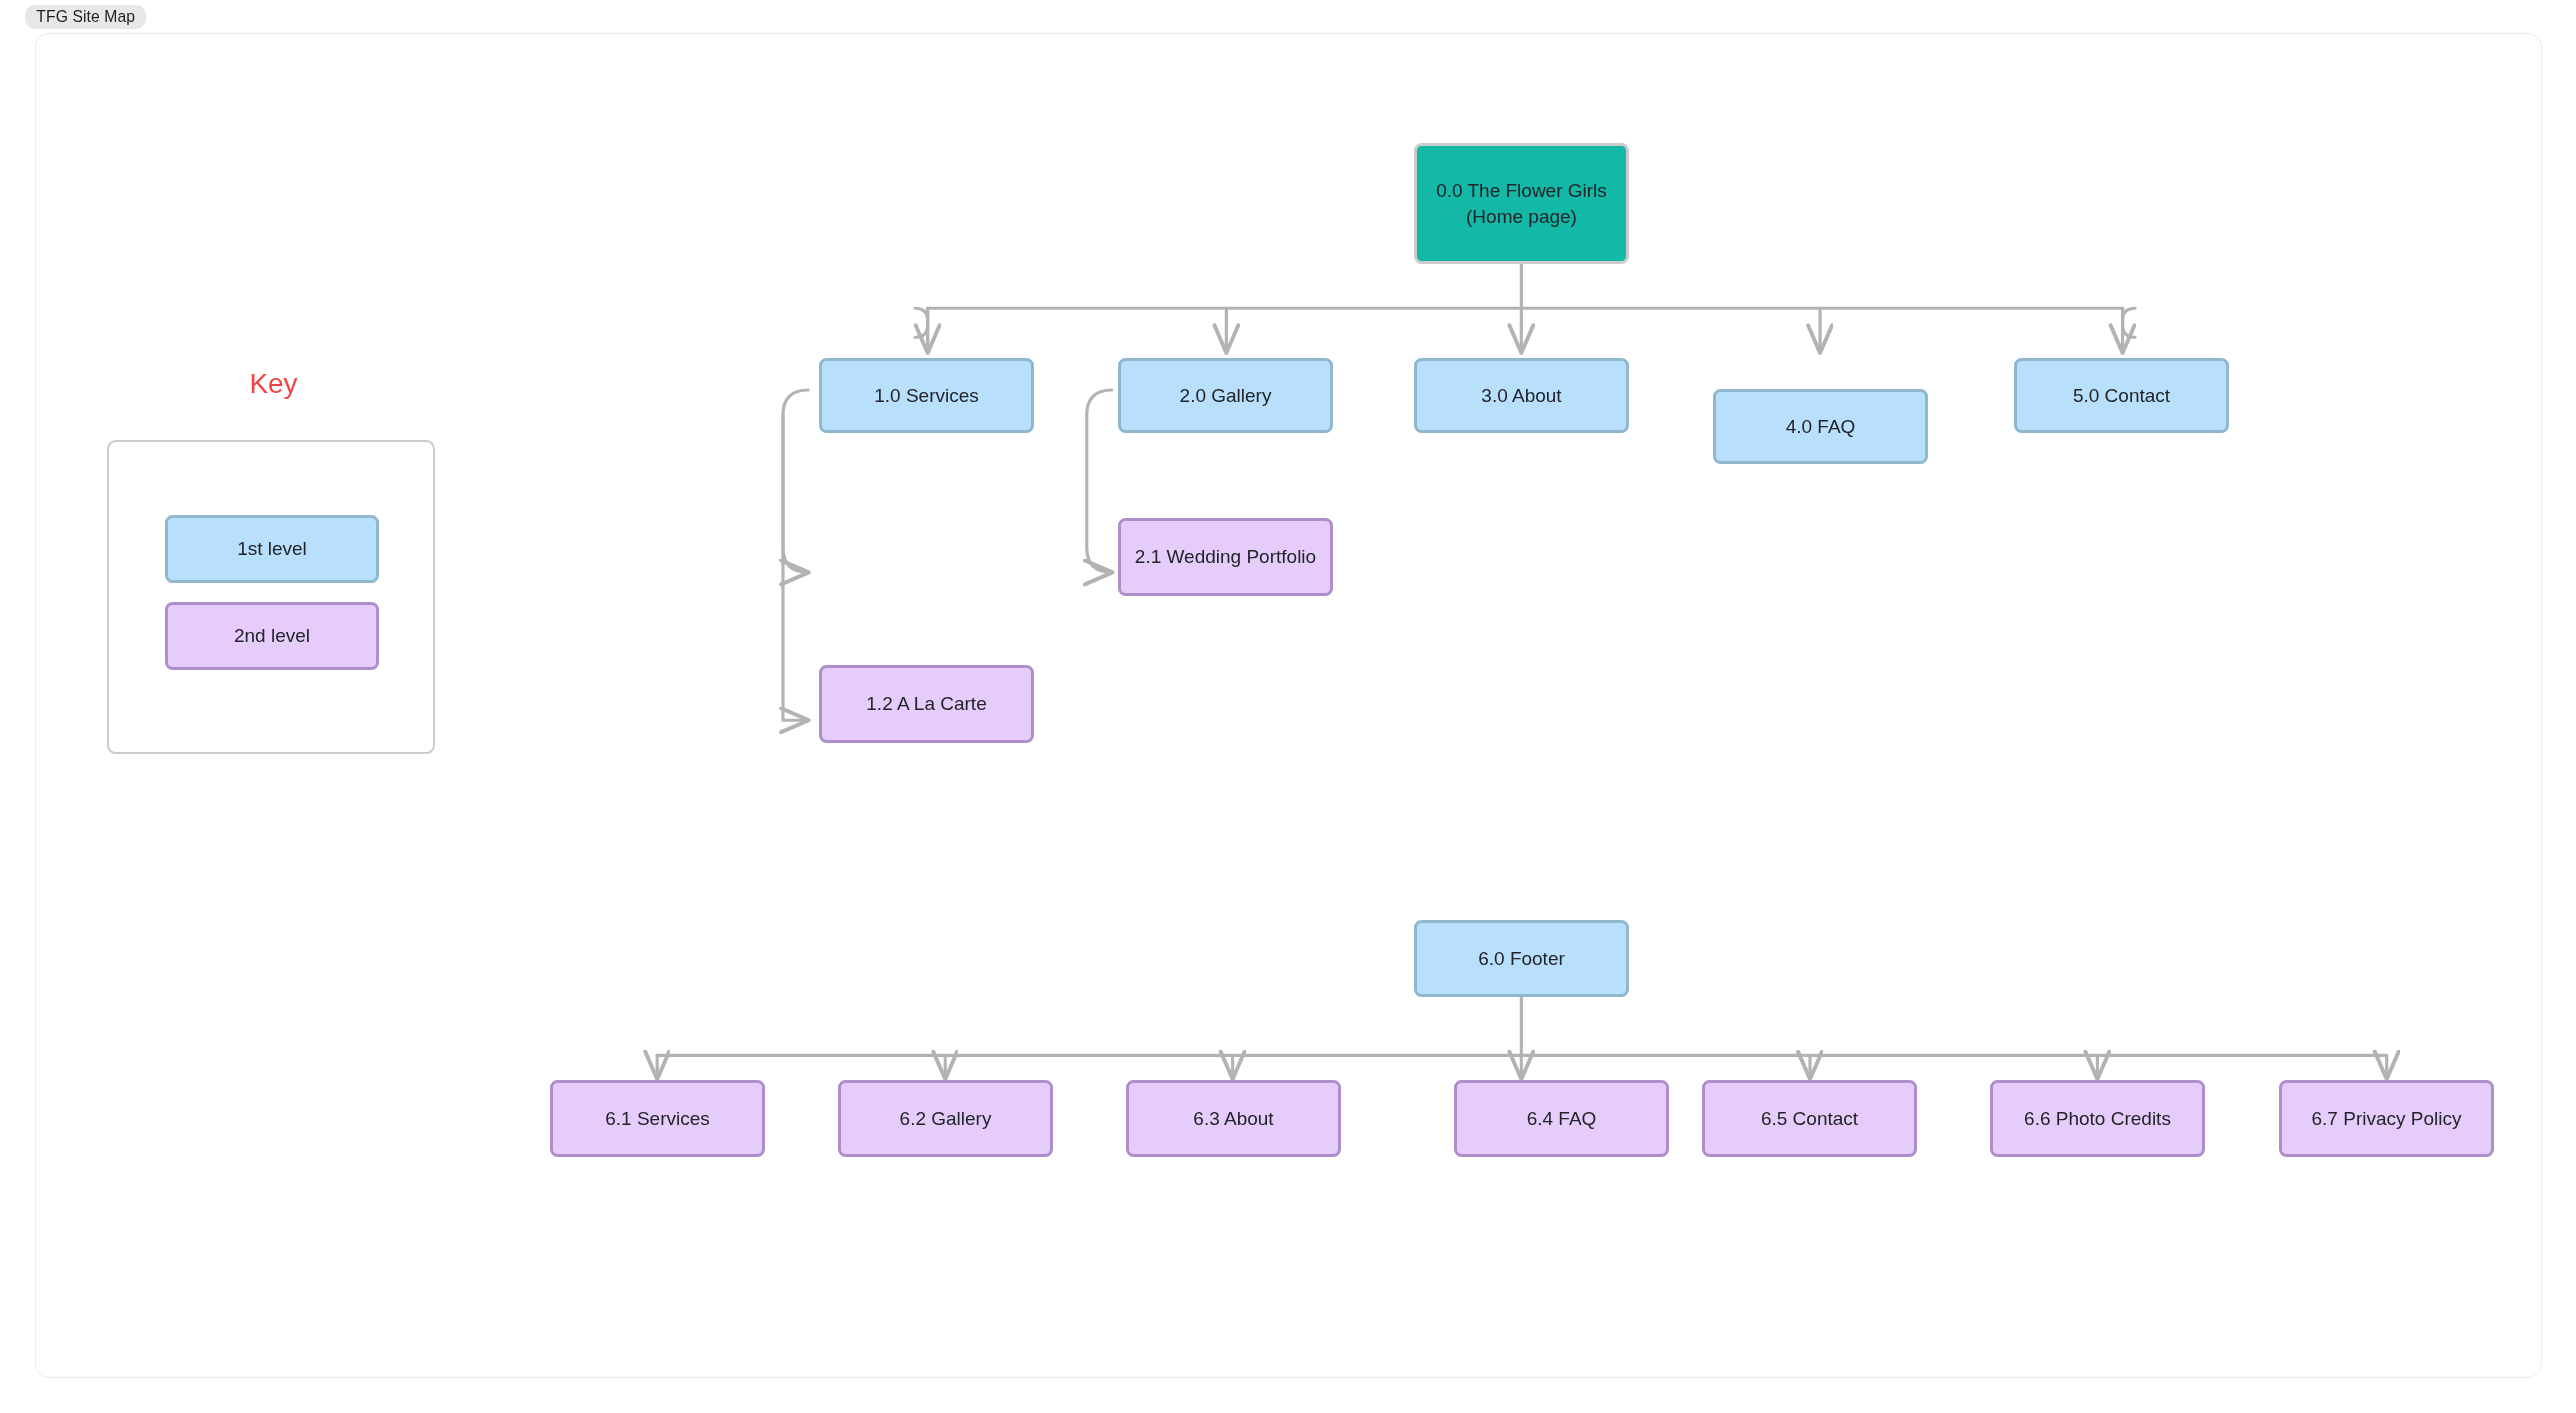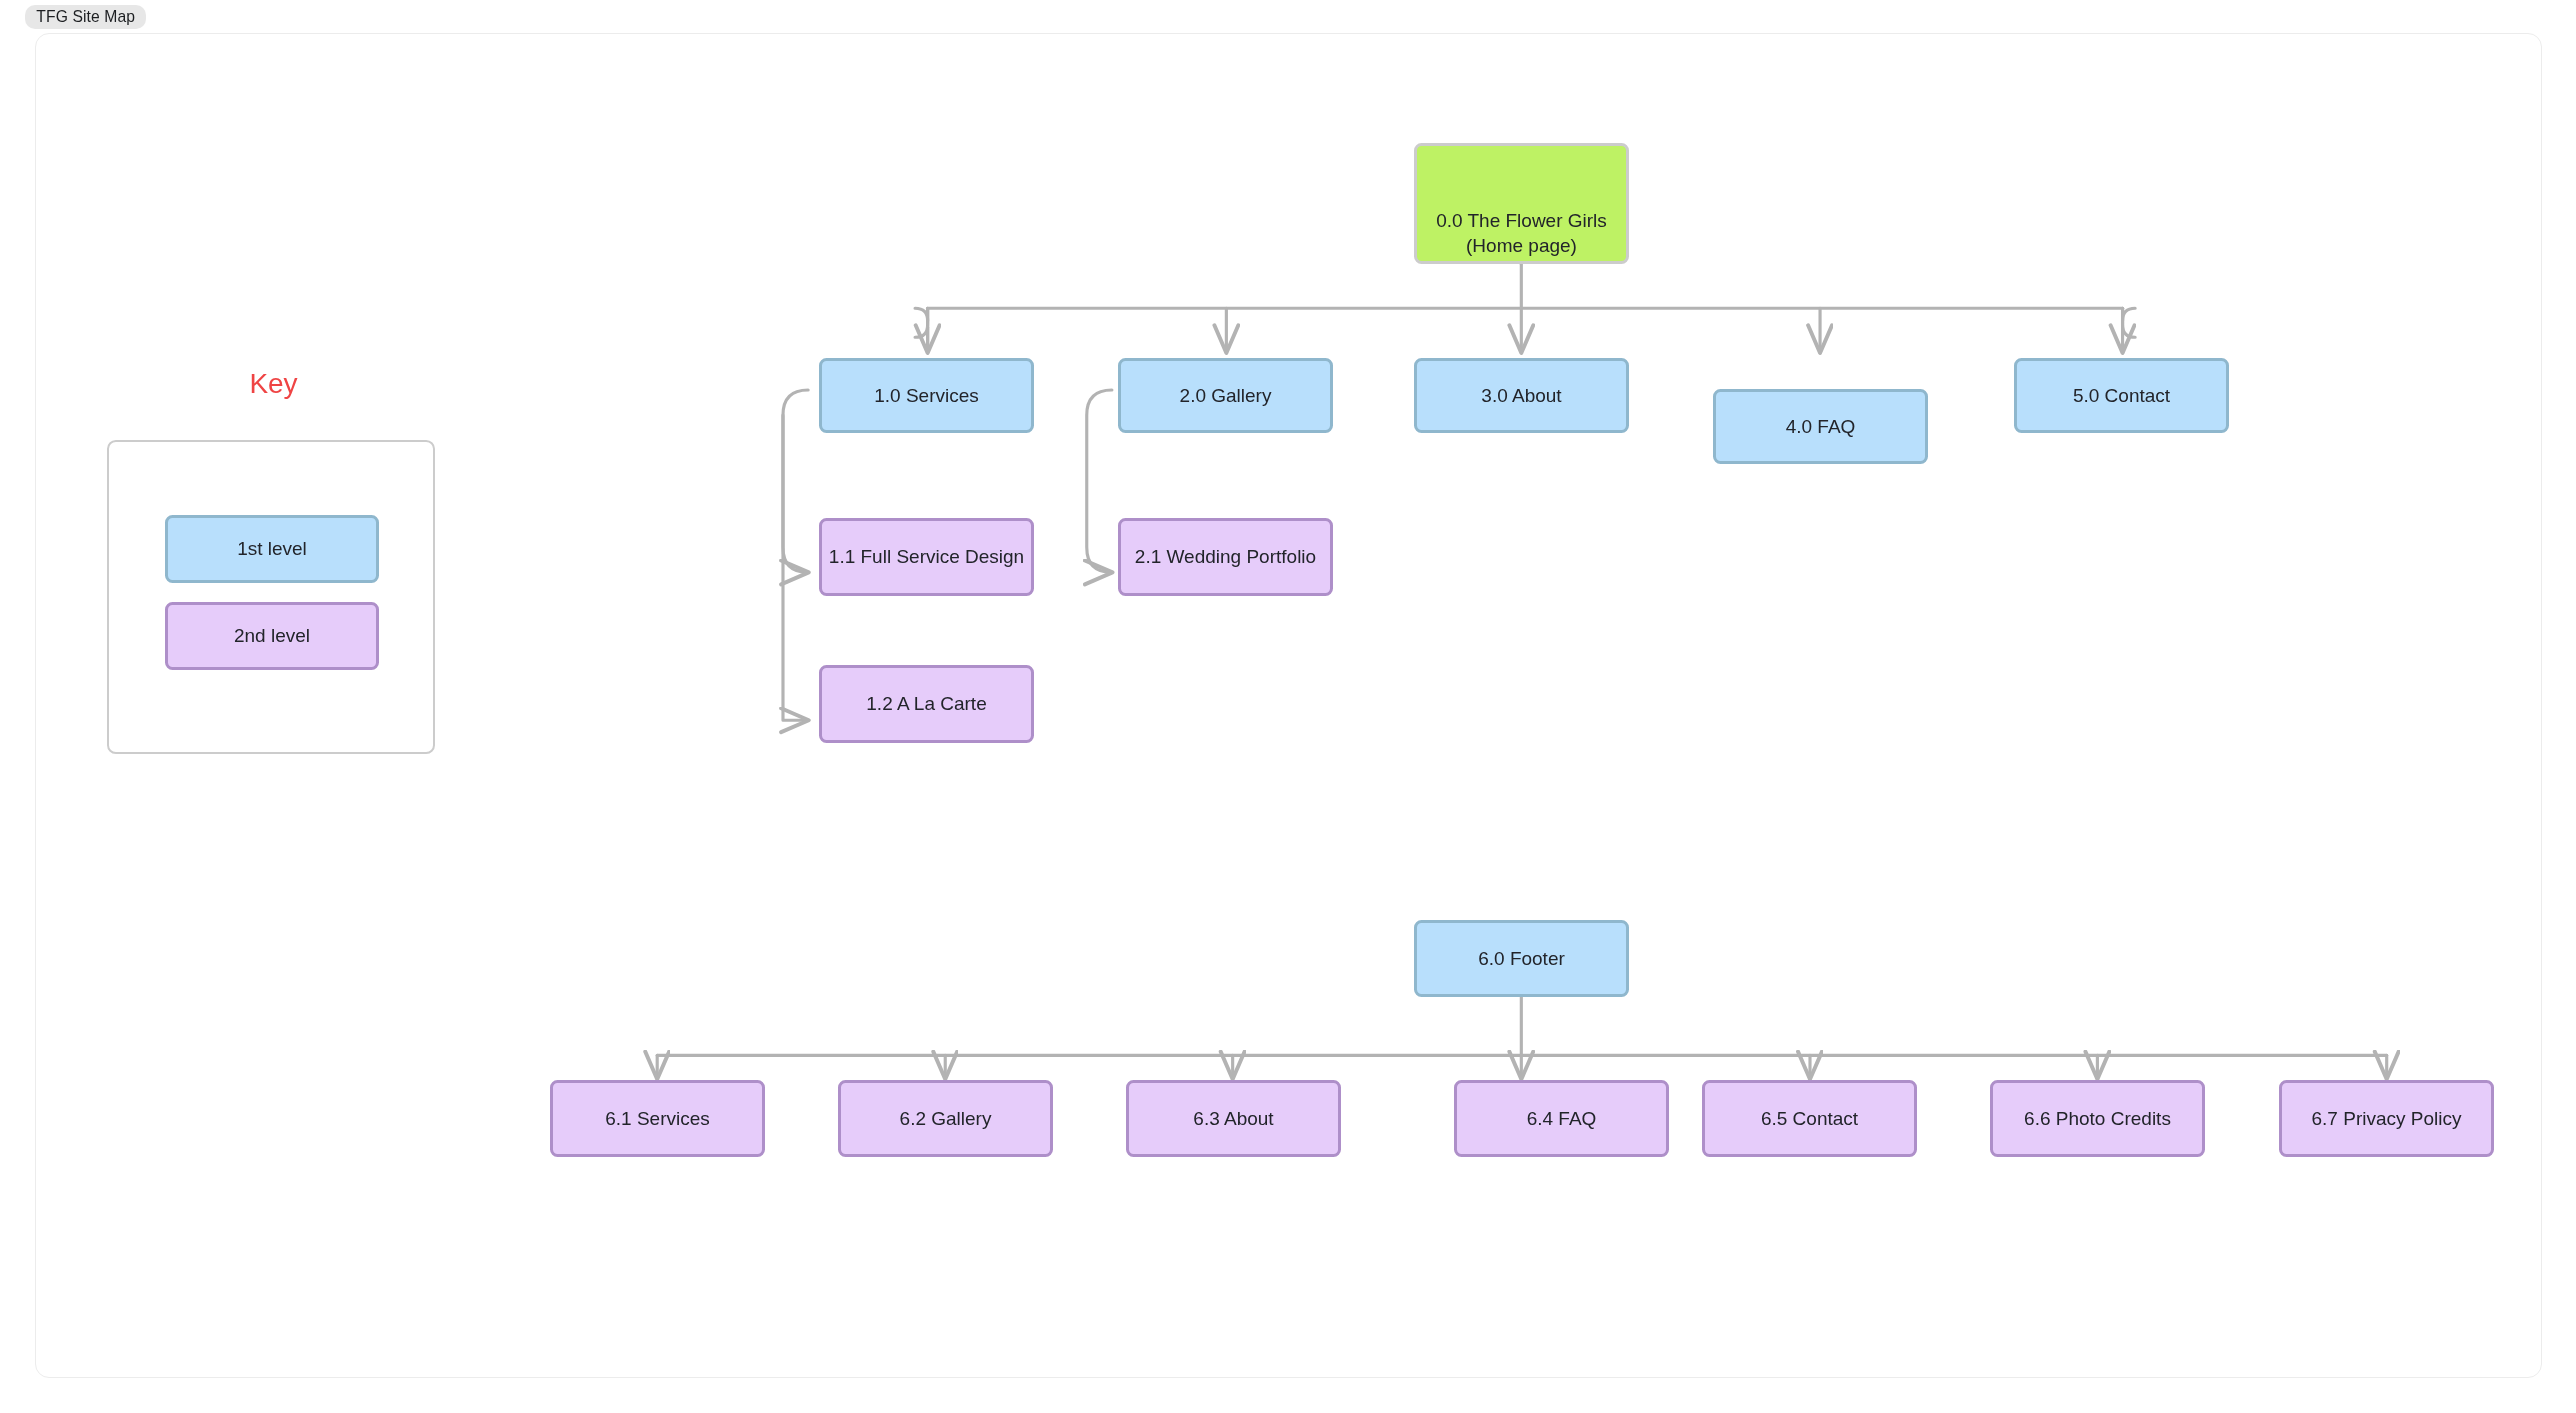--- a/index.html
+++ b/index.html
@@ -65,23 +65,22 @@
     justify-content: center;
     text-align: center;
     border-radius: 7.5px;
     font-size: 19px;
     line-height: 1.32;
     color: #22242a;
     padding: 2.5px 6.3px;
     z-index: 3;
   }
   .node.root {
-    background: #bef264;
+    background: #14b8a6;
     border: 3.1px solid #cccccc;
-    align-items: flex-end;
   }
   .node.level1 {
     background: #b8dffc;
     border: 3.1px solid #8fb7cd;
   }
   .node.level2 {
     background: #e6ccfa;
     border: 3.1px solid #ae8fc9;
   }
 
@@ -199,23 +198,20 @@
   <div class="node level1" style="left:1414px; top:358px; width:215px; height:75px;">
     <span>3.0 About</span>
   </div>
   <div class="node level1" style="left:1713px; top:358px; width:215px; height:75px;margin-top:31px;">
     <span>4.0 FAQ</span>
   </div>
   <div class="node level1" style="left:2014px; top:358px; width:215px; height:75px;">
     <span>5.0 Contact</span>
   </div>
 
-  <div class="node level2" style="left:819px; top:518px; width:215px; height:78px;">
-    <span>1.1 Full Service Design</span>
-  </div>
   <div class="node level2" style="left:819px; top:665px; width:215px; height:78px;">
     <span>1.2 A La Carte</span>
   </div>
   <div class="node level2" style="left:1118px; top:518px; width:215px; height:78px;">
     <span>2.1 Wedding Portfolio</span>
   </div>
 
   <div class="node level1" style="left:1414px; top:920px; width:215px; height:77px;">
     <span>6.0 Footer</span>
   </div>

